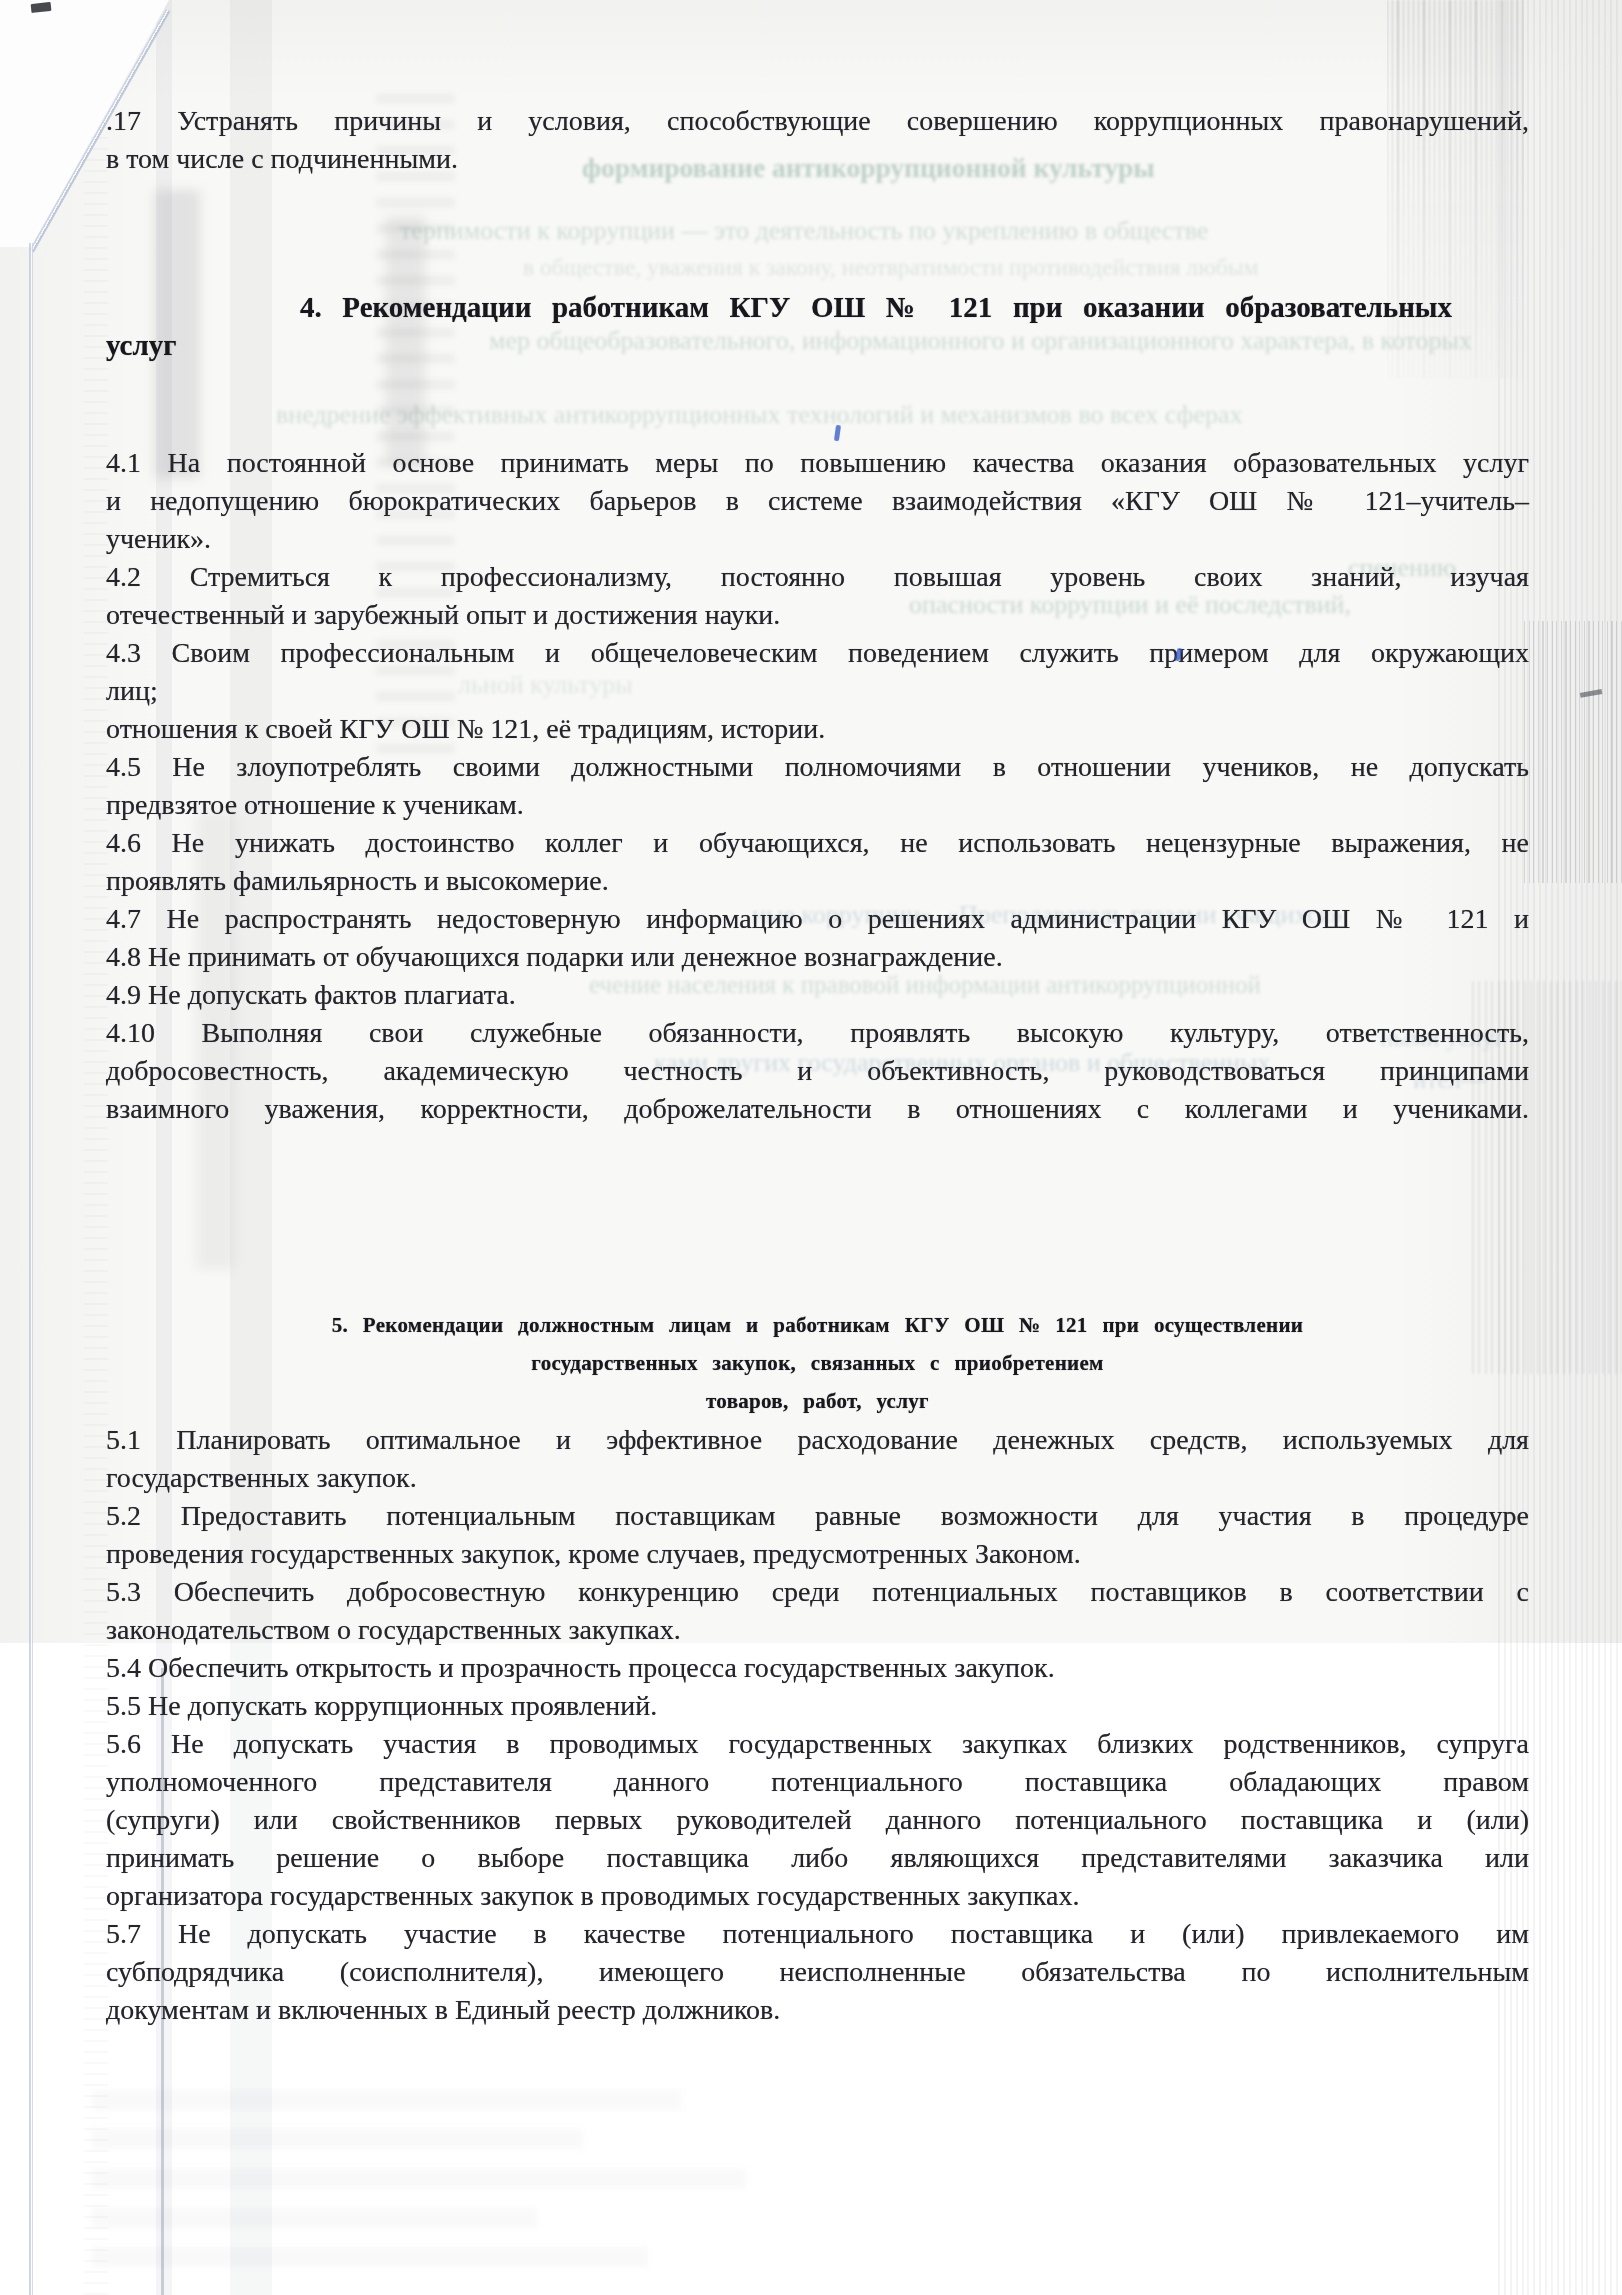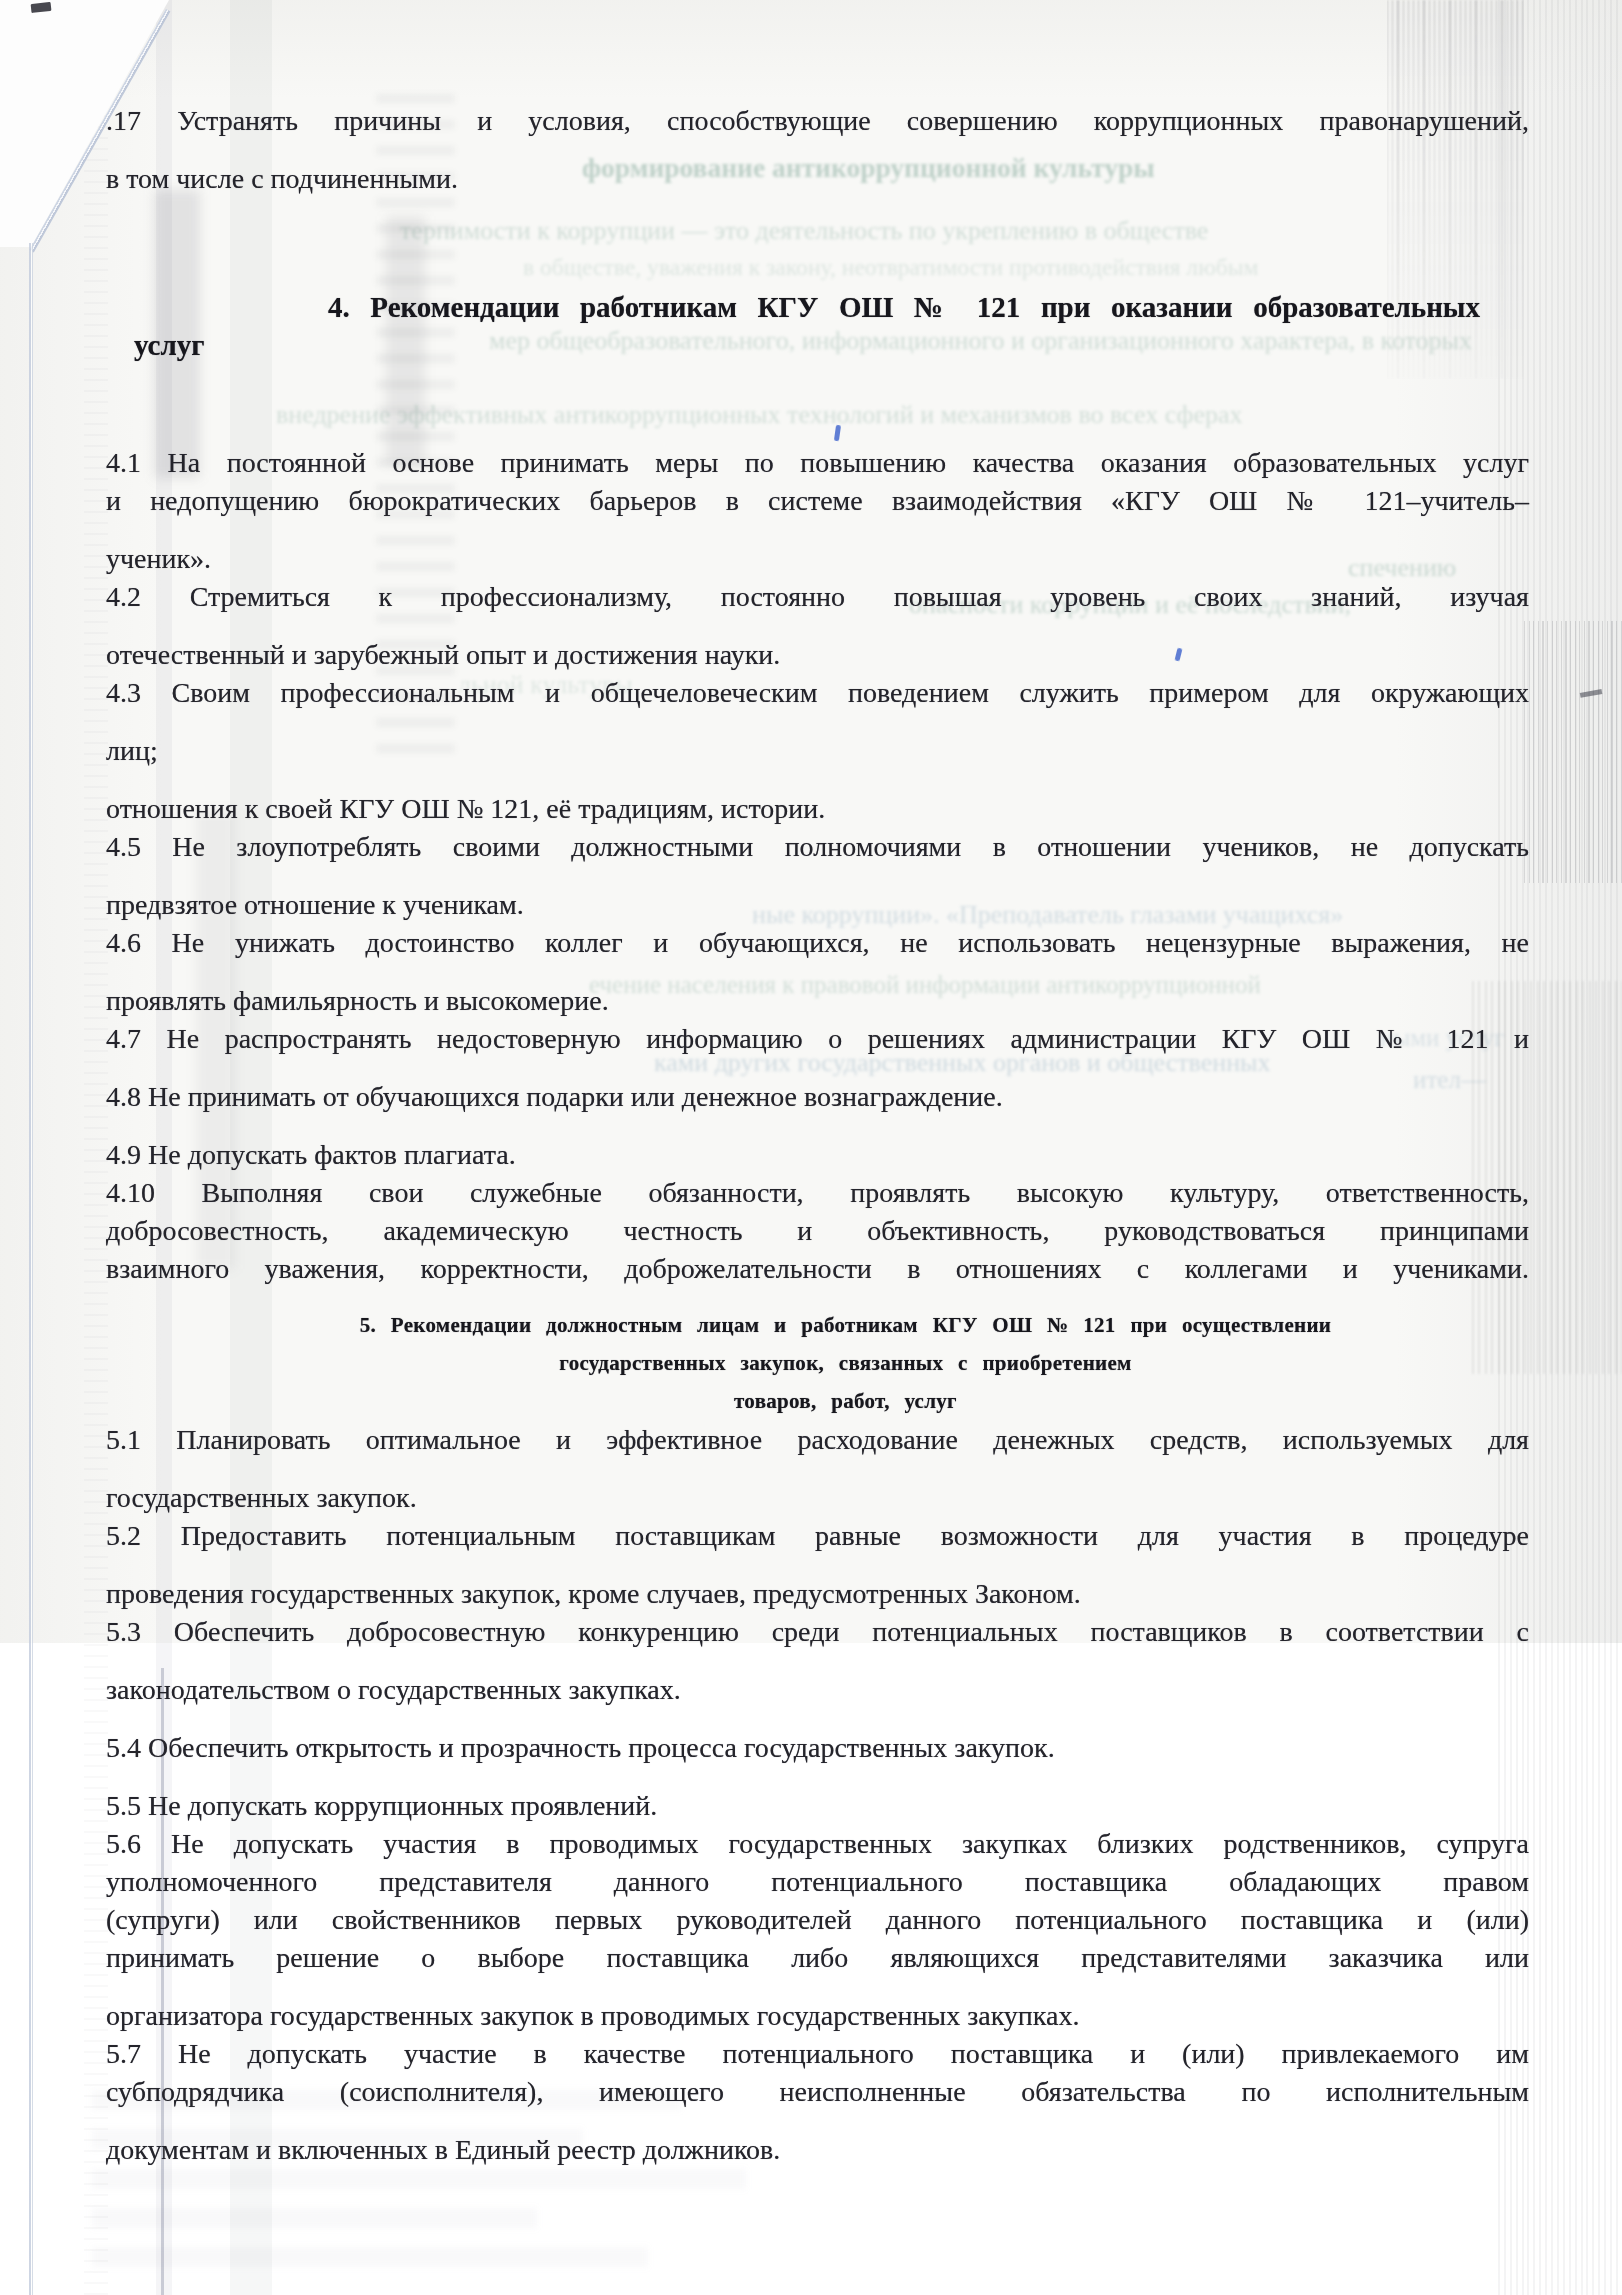--- a/index.html
+++ b/index.html
@@ -16,22 +16,22 @@
       linear-gradient(180deg, rgba(235,235,232,0.5) 0%, rgba(248,248,246,0) 6%),
       linear-gradient(90deg, rgba(230,230,228,0.35) 0%, rgba(248,248,246,0) 10%, rgba(248,248,246,0) 86%, rgba(225,226,226,0.45) 100%);
   }
   
   .block { position: absolute; left: 106px; width: 1423px; z-index: 5; color: #24242b; }
   .line {
     height: 38px; line-height: 38px; font-size: 28px;
     text-shadow: 0 0 0.7px rgba(30,30,42,0.55);
   }
   .line.justify { text-align: justify; text-align-last: justify; }
-  .line.left { text-align: left; text-align-last: left; white-space: nowrap; margin-top: 20px; }
-  .heading { font-weight: bold; color: #17171d; text-shadow: 0 0 0.9px rgba(20,20,30,0.6); margin-left: 28px; }
+  .line.left { text-align: left; text-align-last: left; white-space: nowrap; }
+  .heading { font-weight: bold; color: #17171d; text-shadow: 0 0 0.9px rgba(20,20,30,0.6); }
   #h4-block { position: absolute; left: 106px; top: 288px; width: 1346px; z-index: 5; }
   #h4-block .l1 { padding-left: 194px; font-size: 29px; height: 38px; line-height: 38px;
                   text-align: justify; text-align-last: justify; }
   #h4-block .l2 { font-size: 29px; height: 38px; line-height: 38px; text-align: left; }
   #h5-block { position: absolute; left: 106px; top: 1306px; width: 1423px; z-index: 5; }
   #h5-block .hl { font-size: 21px; height: 38px; line-height: 38px; text-align: center;
                   word-spacing: 9.2px; letter-spacing: 0.3px; }
   
   .ghost {
     position: absolute; z-index: 2; white-space: nowrap;

